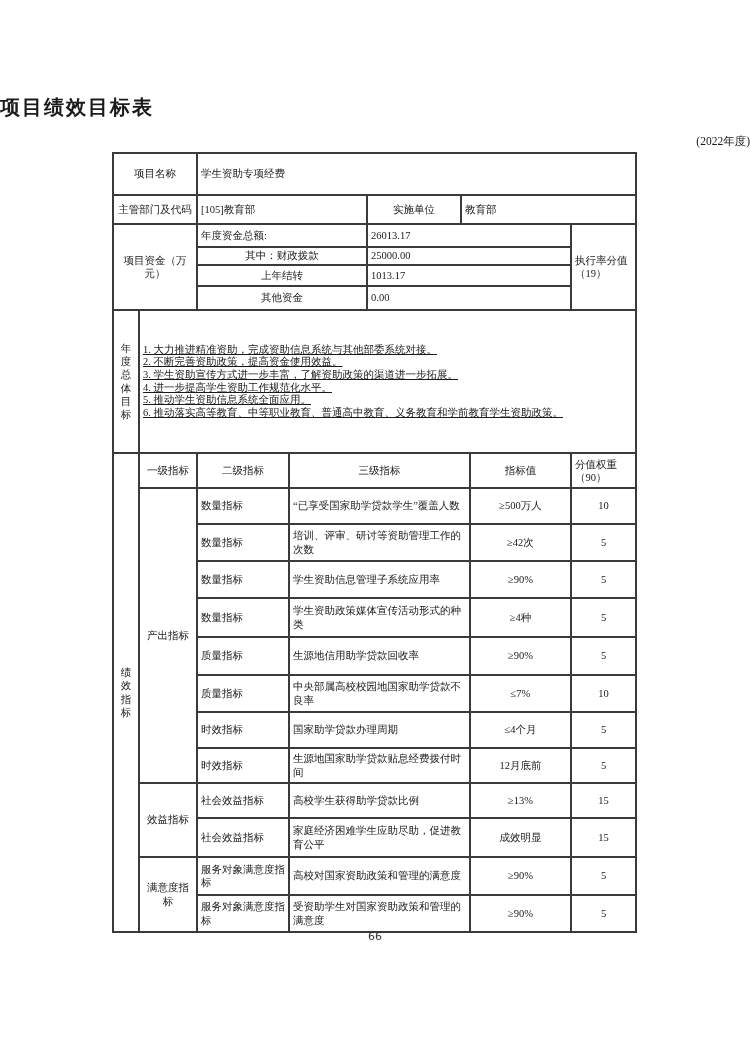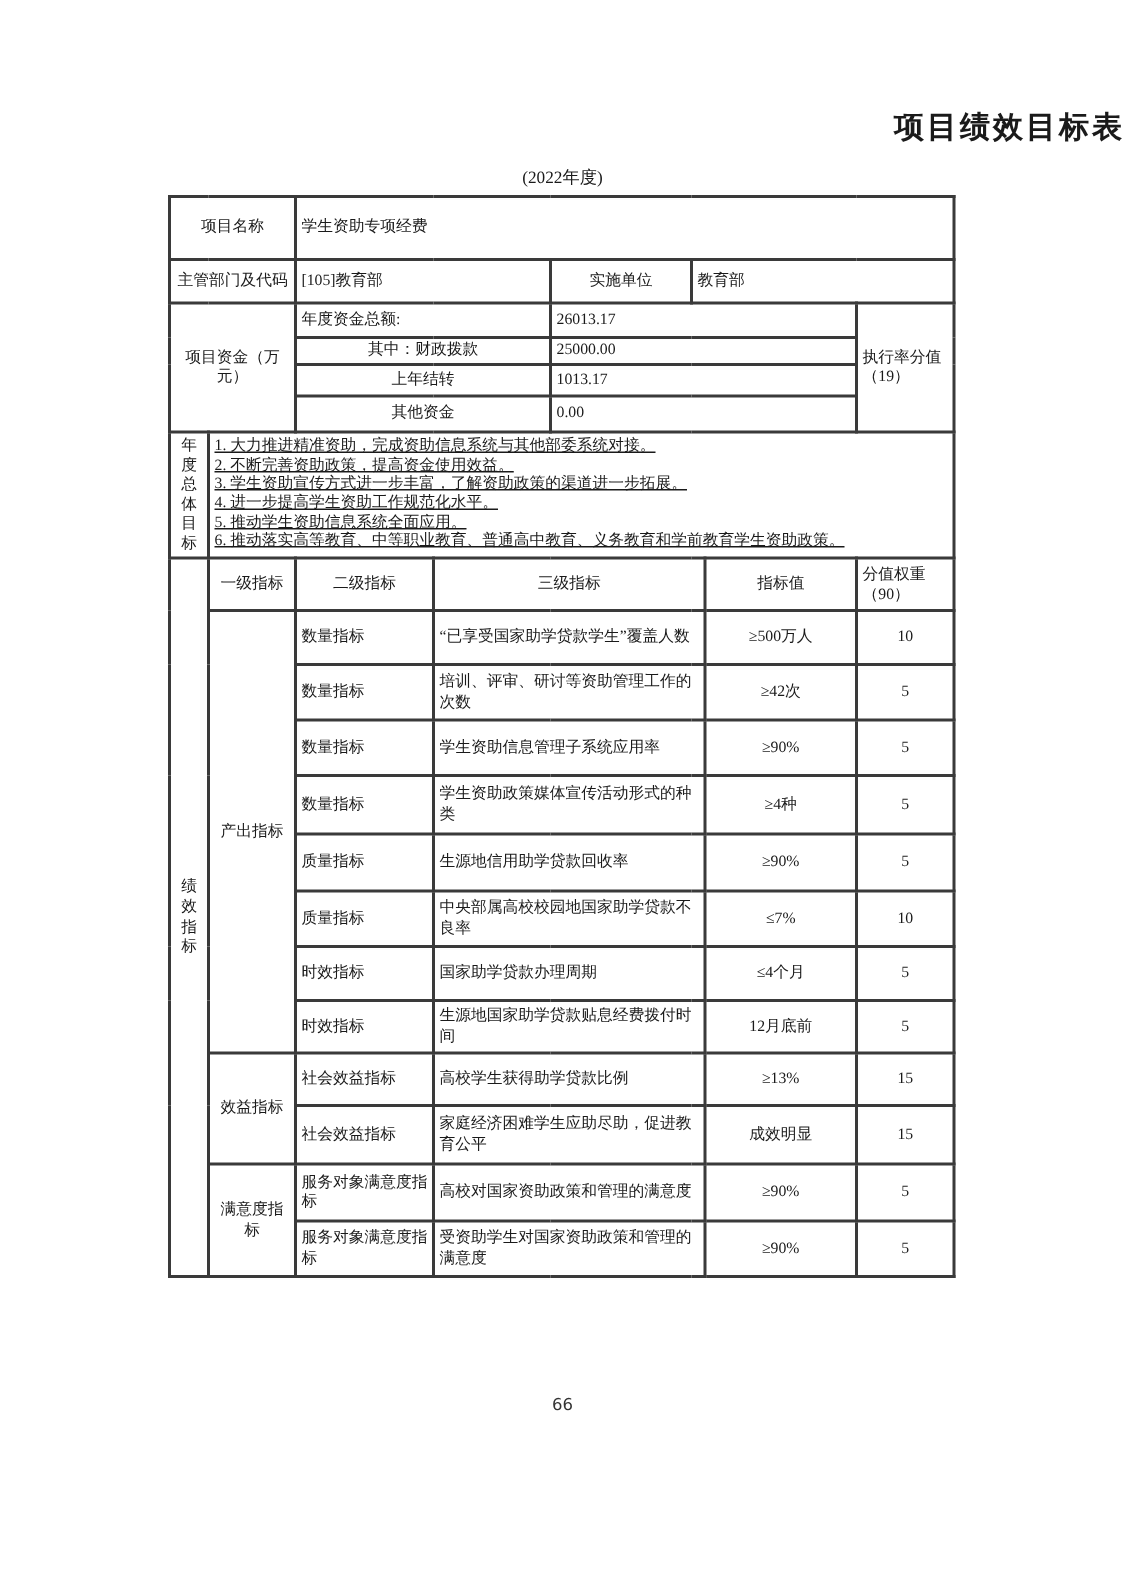--- a/index.html
+++ b/index.html
@@ -10,30 +10,30 @@
     width: 750px;
     height: 1060px;
     background: #ffffff;
     position: relative;
     font-family: "Liberation Serif", "DejaVu Serif", serif;
     color: #1a1a1a;
     overflow: hidden;
   }
   .doc-title {
     margin: 0;
-    padding-top: 72px;
-    text-align: right;
+    padding-top: 94px;
+    text-align: left;
     font-size: 20px;
     font-weight: bold;
     letter-spacing: 2px;
     line-height: 26px;
   }
   .doc-subtitle {
     margin-top: 14px;
-    text-align: center;
+    text-align: right;
     font-size: 11.5px;
     line-height: 14px;
   }
   table.perf {
     border-collapse: collapse;
     table-layout: fixed;
     width: 523px;
     margin: 4px 0 0 112px;
     font-size: 10.5px;
   }
@@ -124,21 +124,21 @@
   </tr>
   <tr style="height:21px">
     <td colspan="2" class="c">上年结转</td>
     <td colspan="3" class="r">1013.17</td>
   </tr>
   <tr style="height:24px">
     <td colspan="2" class="c">其他资金</td>
     <td colspan="3" class="r">0.00</td>
   </tr>
 
-  <tr style="height:84px">
+  <tr style="height:143px">
     <td class="narrow">年度总体目标</td>
     <td colspan="7" class="goals-cell">
       <div class="goal-line">1. 大力推进精准资助，完成资助信息系统与其他部委系统对接。</div>
       <div class="goal-line">2. 不断完善资助政策，提高资金使用效益。</div>
       <div class="goal-line">3. 学生资助宣传方式进一步丰富，了解资助政策的渠道进一步拓展。</div>
       <div class="goal-line">4. 进一步提高学生资助工作规范化水平。</div>
       <div class="goal-line">5. 推动学生资助信息系统全面应用。</div>
       <div class="goal-line">6. 推动落实高等教育、中等职业教育、普通高中教育、义务教育和学前教育学生资助政策。</div>
     </td>
   </tr>

